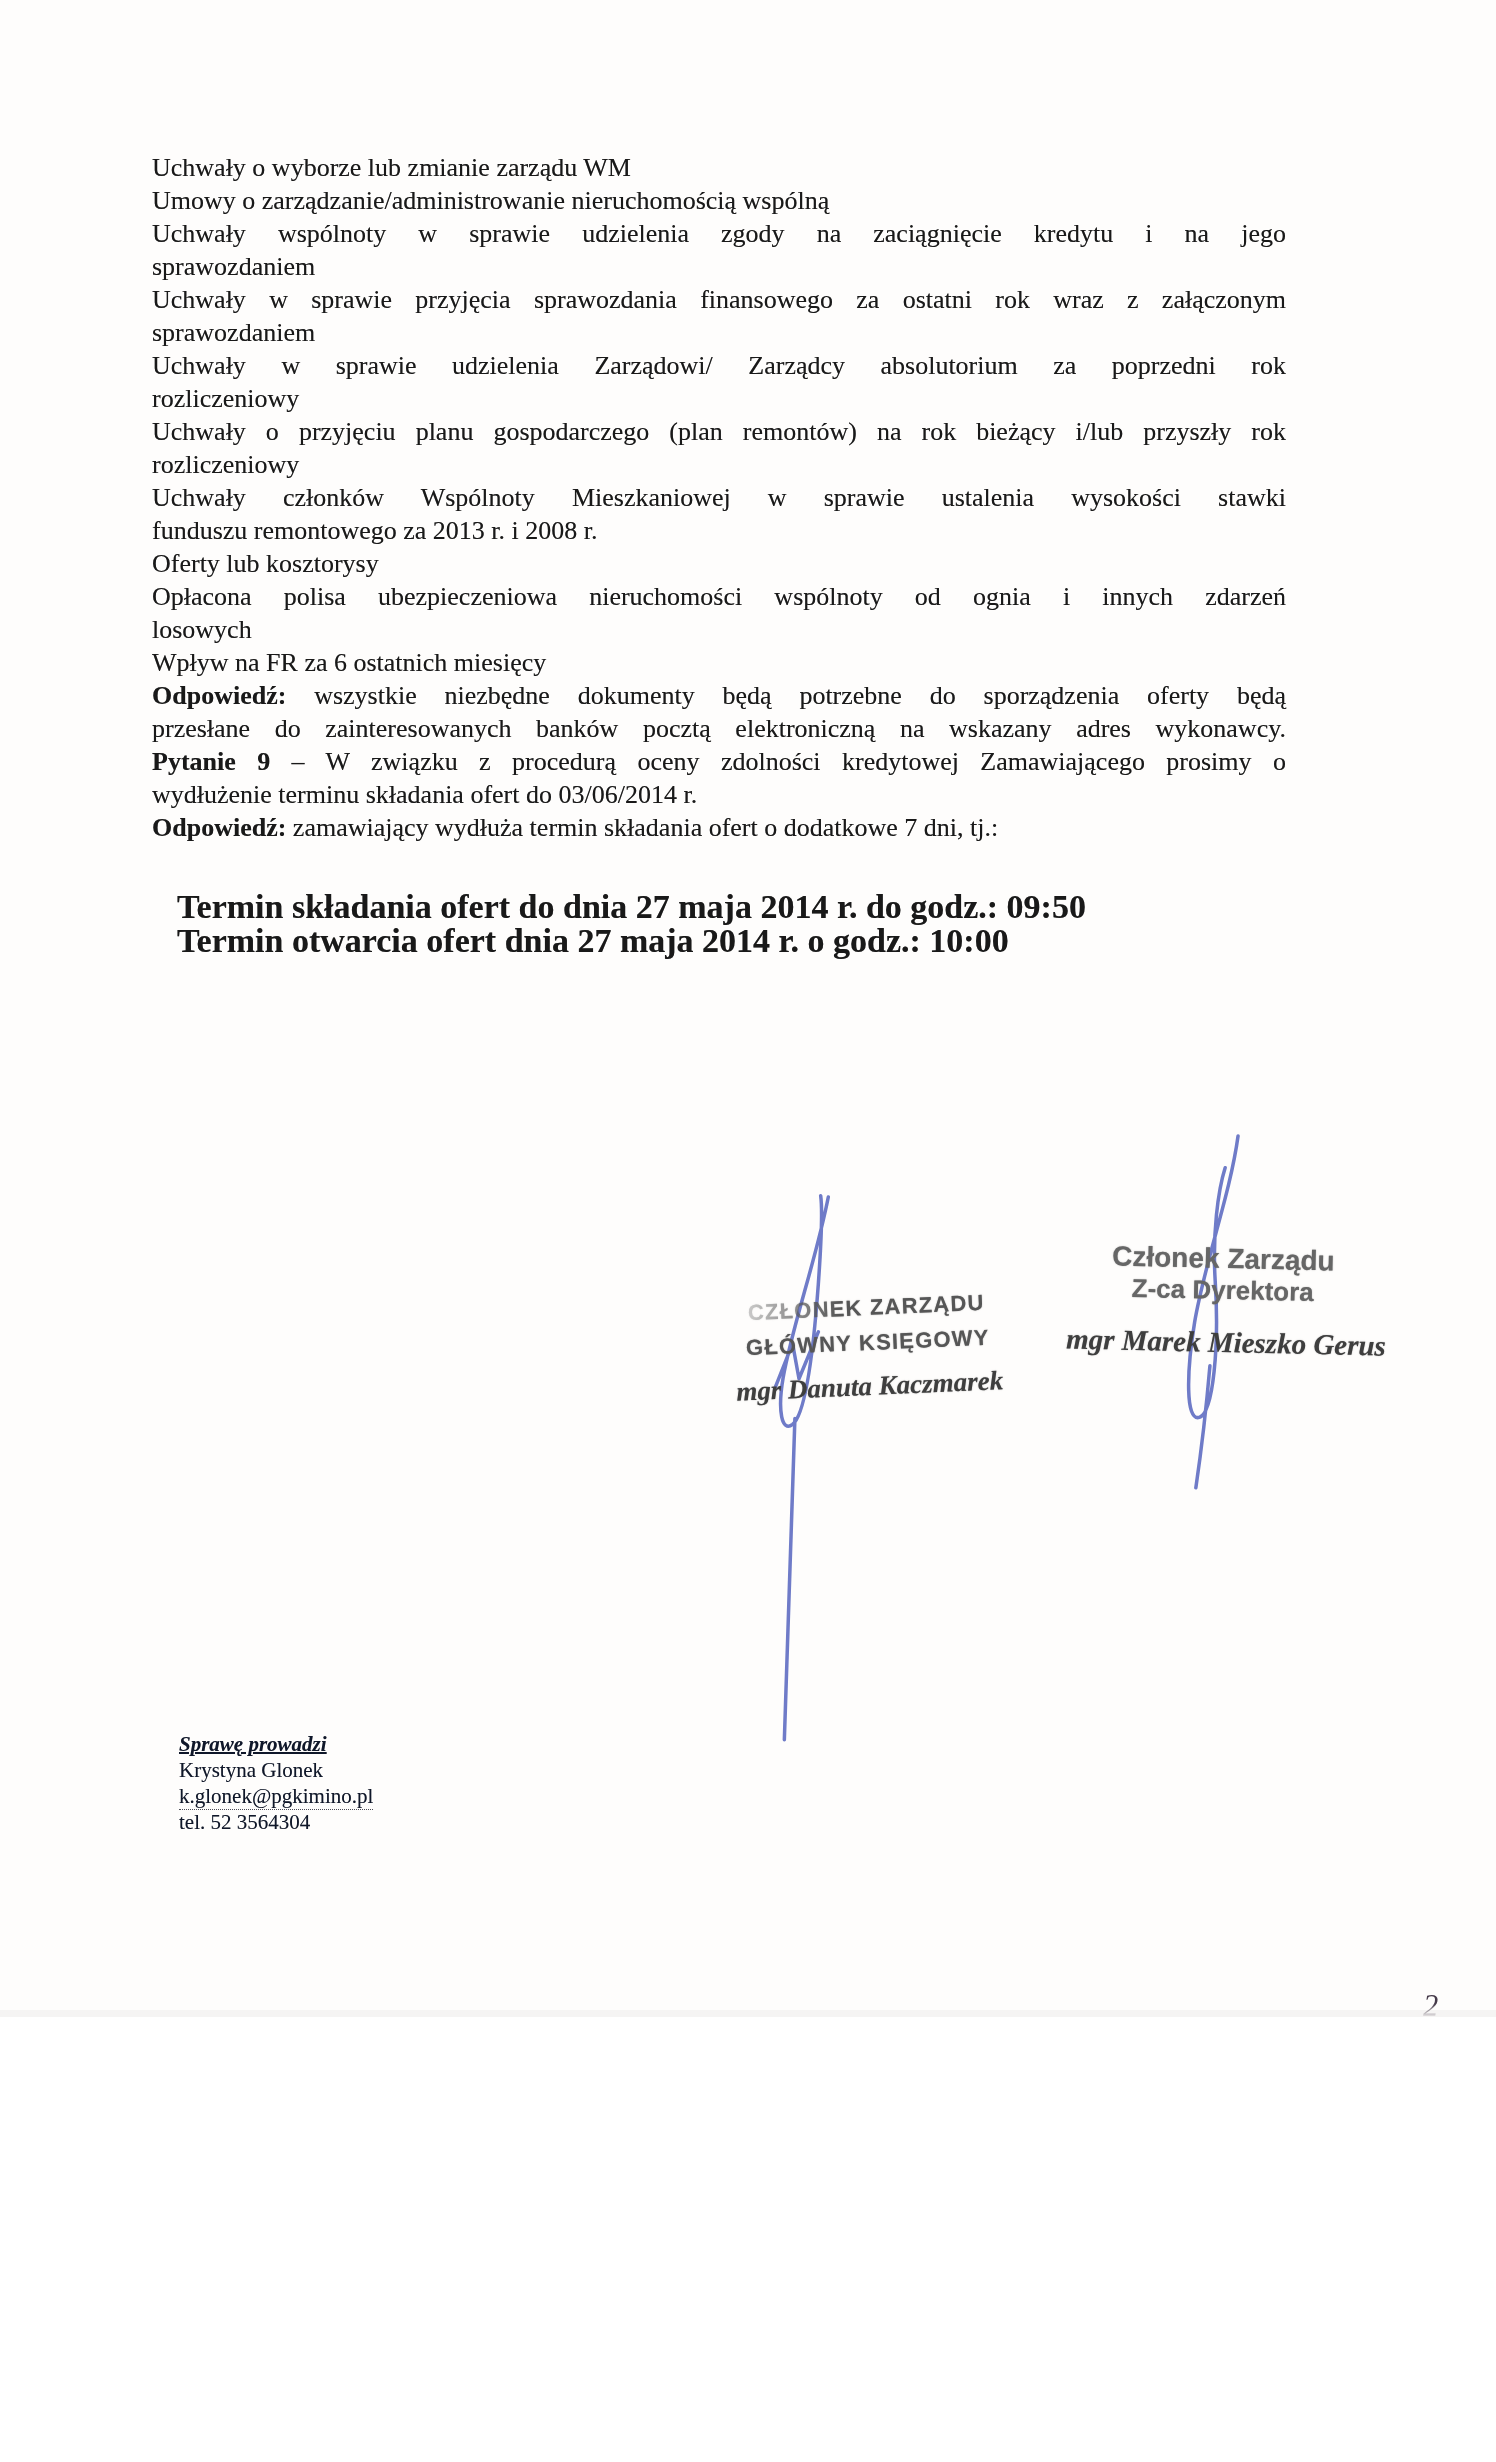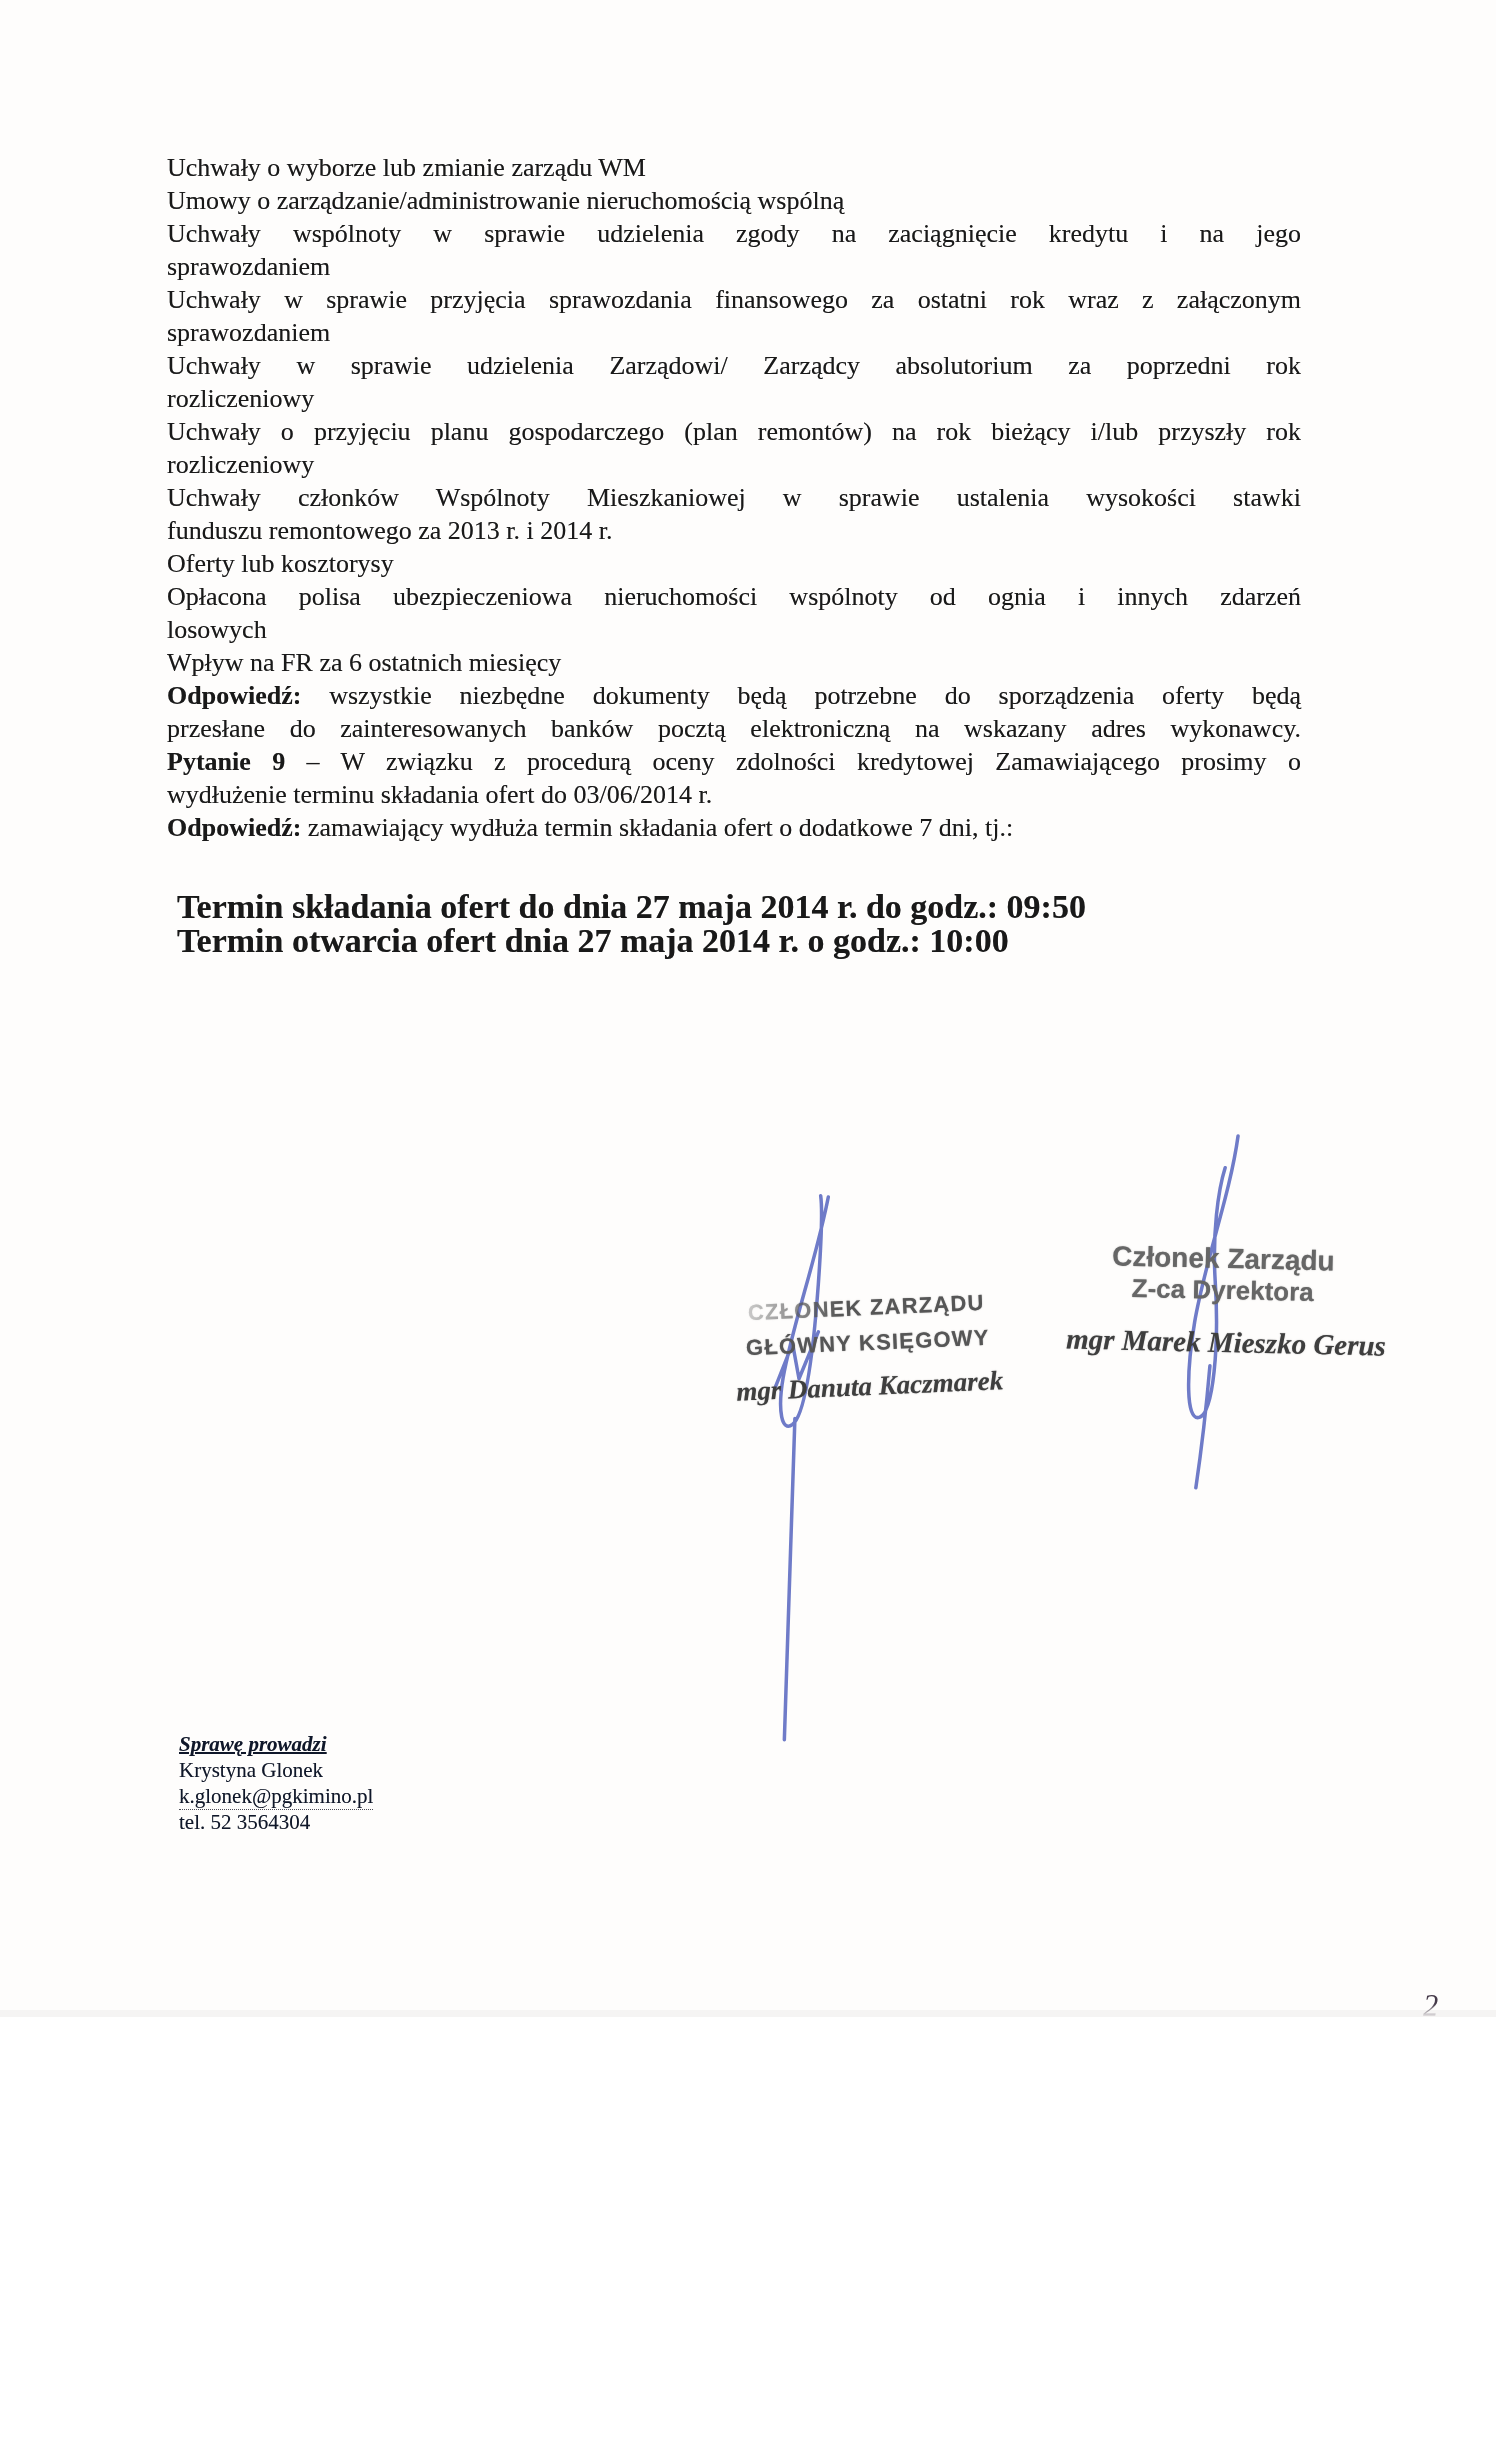--- a/index.html
+++ b/index.html
@@ -16,21 +16,21 @@
     position:absolute;left:0;top:2010px;width:1496px;height:7px;
     background:rgba(100,100,100,0.055);
   }
   .below-edge{
     position:absolute;left:0;top:2017px;width:1496px;height:446px;
     background:#ffffff;
   }
 
   
   #body-text{
-    position:absolute;left:167px;top:151px;width:1134px;
+    position:absolute;left:152px;top:151px;width:1134px;
     font-size:26px;line-height:33px;
     text-shadow:0 0 0.6px rgba(25,25,25,0.45);
   }
   #body-text .line{white-space:nowrap;}
   #body-text .line.just{
     white-space:normal;
     text-align:justify;
     text-align-last:justify;
   }
   .b{font-weight:bold;}
@@ -112,21 +112,21 @@
       <div class="line"><span>Umowy o zarządzanie/administrowanie nieruchomością wspólną</span></div>
       <div class="line just"><span>Uchwały wspólnoty w sprawie udzielenia zgody na zaciągnięcie kredytu i na jego</span></div>
       <div class="line"><span>sprawozdaniem</span></div>
       <div class="line just"><span>Uchwały w sprawie przyjęcia sprawozdania finansowego za ostatni rok wraz z załączonym</span></div>
       <div class="line"><span>sprawozdaniem</span></div>
       <div class="line just"><span>Uchwały w sprawie udzielenia Zarządowi/ Zarządcy absolutorium za poprzedni rok</span></div>
       <div class="line"><span>rozliczeniowy</span></div>
       <div class="line just"><span>Uchwały o przyjęciu planu gospodarczego (plan remontów) na rok bieżący i/lub przyszły rok</span></div>
       <div class="line"><span>rozliczeniowy</span></div>
       <div class="line just"><span>Uchwały członków Wspólnoty Mieszkaniowej w sprawie ustalenia wysokości stawki</span></div>
-      <div class="line"><span>funduszu remontowego za 2013 r. i 2014 r.</span></div>
+      <div class="line"><span>funduszu remontowego za 2013 r. i 2008 r.</span></div>
       <div class="line"><span>Oferty lub kosztorysy</span></div>
       <div class="line just"><span>Opłacona polisa ubezpieczeniowa nieruchomości wspólnoty od ognia i innych zdarzeń</span></div>
       <div class="line"><span>losowych</span></div>
       <div class="line"><span>Wpływ na FR za 6 ostatnich miesięcy</span></div>
       <div class="line just"><span class="b">Odpowiedź:</span><span> wszystkie niezbędne dokumenty będą potrzebne do sporządzenia oferty będą</span></div>
       <div class="line just"><span>przesłane do zainteresowanych banków pocztą elektroniczną na wskazany adres wykonawcy.</span></div>
       <div class="line just"><span class="b">Pytanie 9</span><span> – W związku z procedurą oceny zdolności kredytowej Zamawiającego prosimy o</span></div>
       <div class="line"><span>wydłużenie terminu składania ofert do 03/06/2014 r.</span></div>
       <div class="line"><span class="b">Odpowiedź:</span><span> zamawiający wydłuża termin składania ofert o dodatkowe 7 dni, tj.:</span></div>
     </div>

